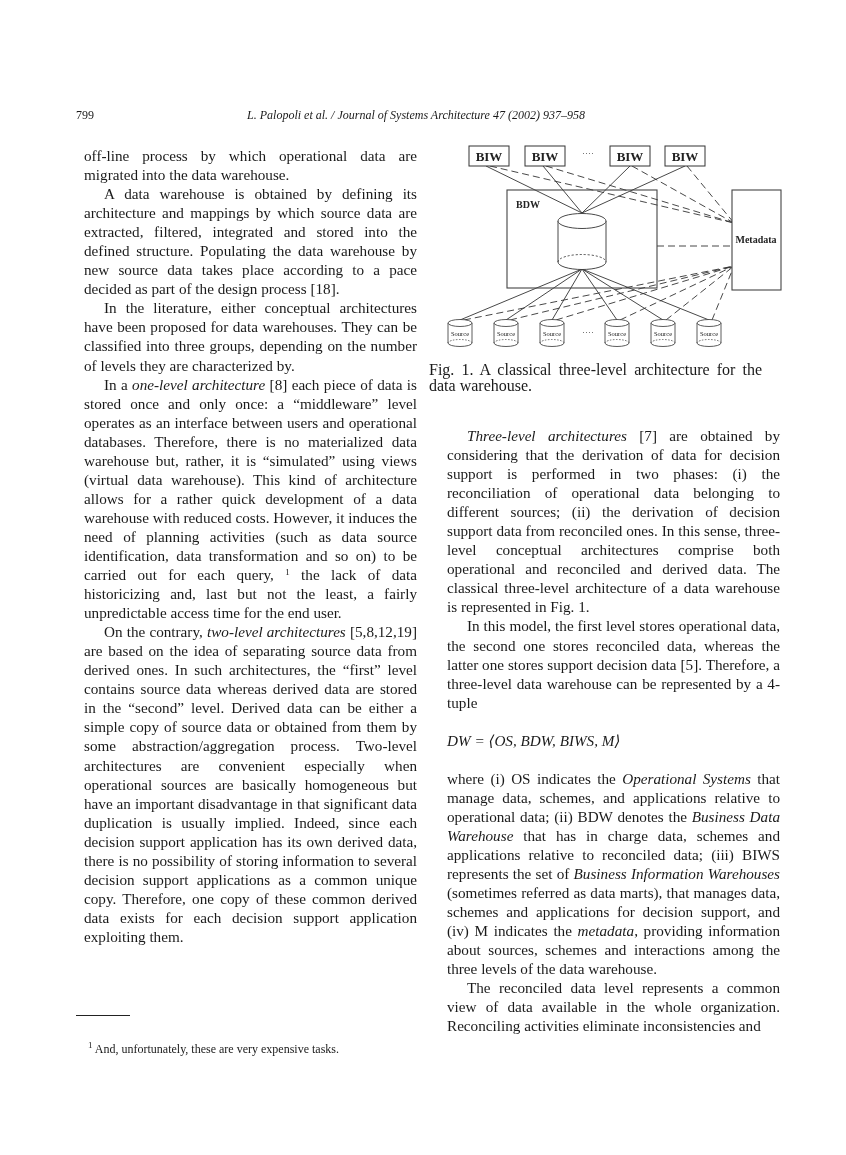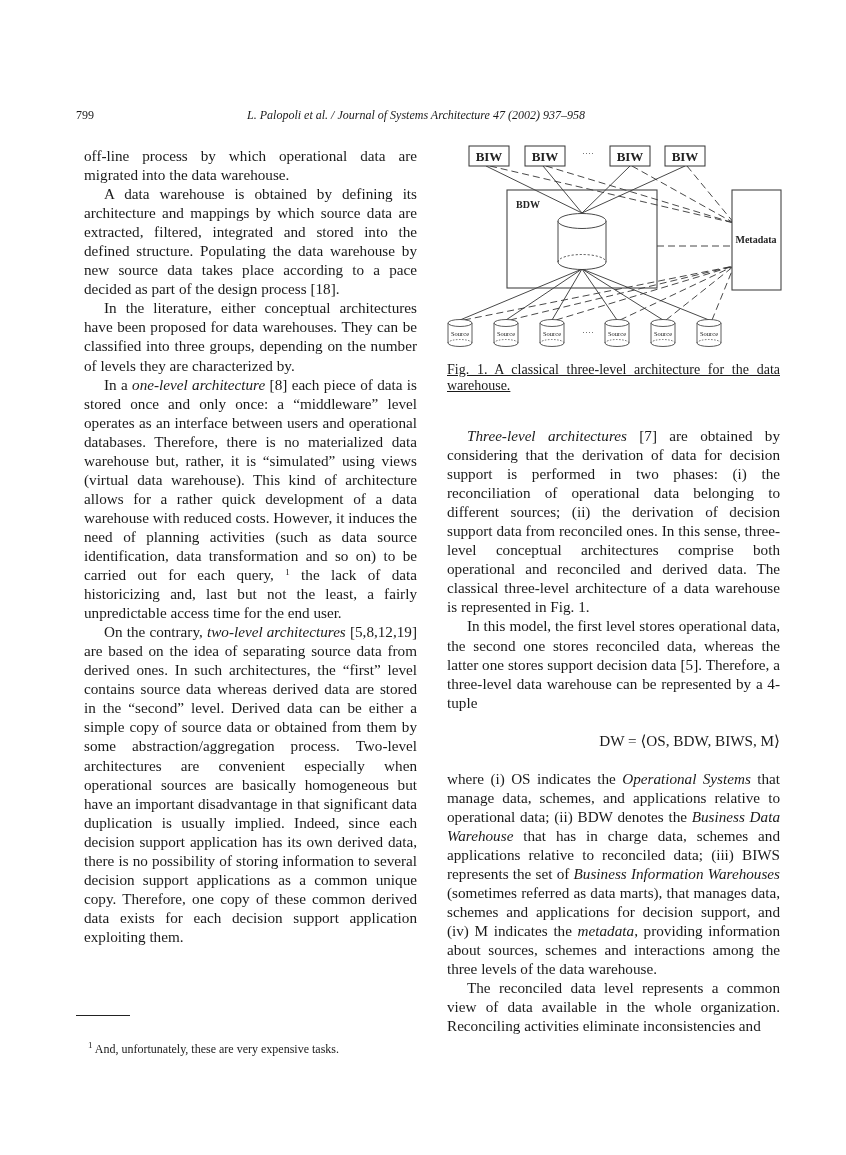--- a/index.html
+++ b/index.html
@@ -7,26 +7,26 @@
     width: 846px; height: 1155px; position: relative; overflow: hidden;
     font-family: "Liberation Serif", "DejaVu Serif", serif; color: #1a1a1a;
   }
   .page-number { position: absolute; left: 76px; top: 108px; font-size: 12px; }
   .running-head { position: absolute; left: 0; width: 832px; top: 108px; text-align: center; font-size: 12px; font-style: italic; }
   .col { position: absolute; font-size: 15.2px; line-height: 19.05px; text-align: justify; }
   .col p { margin: 0; }
   .col p.ind { text-indent: 20px; }
   .col-left { left: 76px; top: 146px; width: 333px; margin-left: 8px; }
   .col-right { left: 447px; top: 426px; width: 333px; }
-  .formula { margin: 19px 0 19px 0; text-align: right; }
+  .formula { margin: 19px 0 19px 0; text-align: left; font-style: italic; }
   sup { font-size: 9px; vertical-align: 5px; line-height: 0; }
   .footnote-rule { position: absolute; left: 76px; top: 1015px; width: 54px; height: 0; border-top: 1px solid #222; }
   .footnote { position: absolute; left: 88px; top: 1042px; font-size: 12px; }
   .diagram { position: absolute; left: 0; top: 0; width: 846px; height: 400px; }
-  .caption { position: absolute; left: 447px; top: 362px; width: 333px; font-size: 14px; line-height: 15.5px; text-align: justify; text-decoration: underline; }
+  .caption { position: absolute; left: 429px; top: 362px; width: 333px; font-size: 16px; line-height: 15.5px; text-align: justify; }
   .biw-label { font-family: "Liberation Serif", serif; font-weight: bold; font-size: 13px; }
   .small-label { font-family: "Liberation Serif", serif; font-weight: bold; font-size: 10px; }
   .src-label { font-family: "Liberation Serif", serif; font-size: 6.5px; }
 </style>
 </head>
 <body>
 
 <div class="page-number">799</div>
 <div class="running-head">L. Palopoli et al. / Journal of Systems Architecture 47 (2002) 937–958</div>
 

